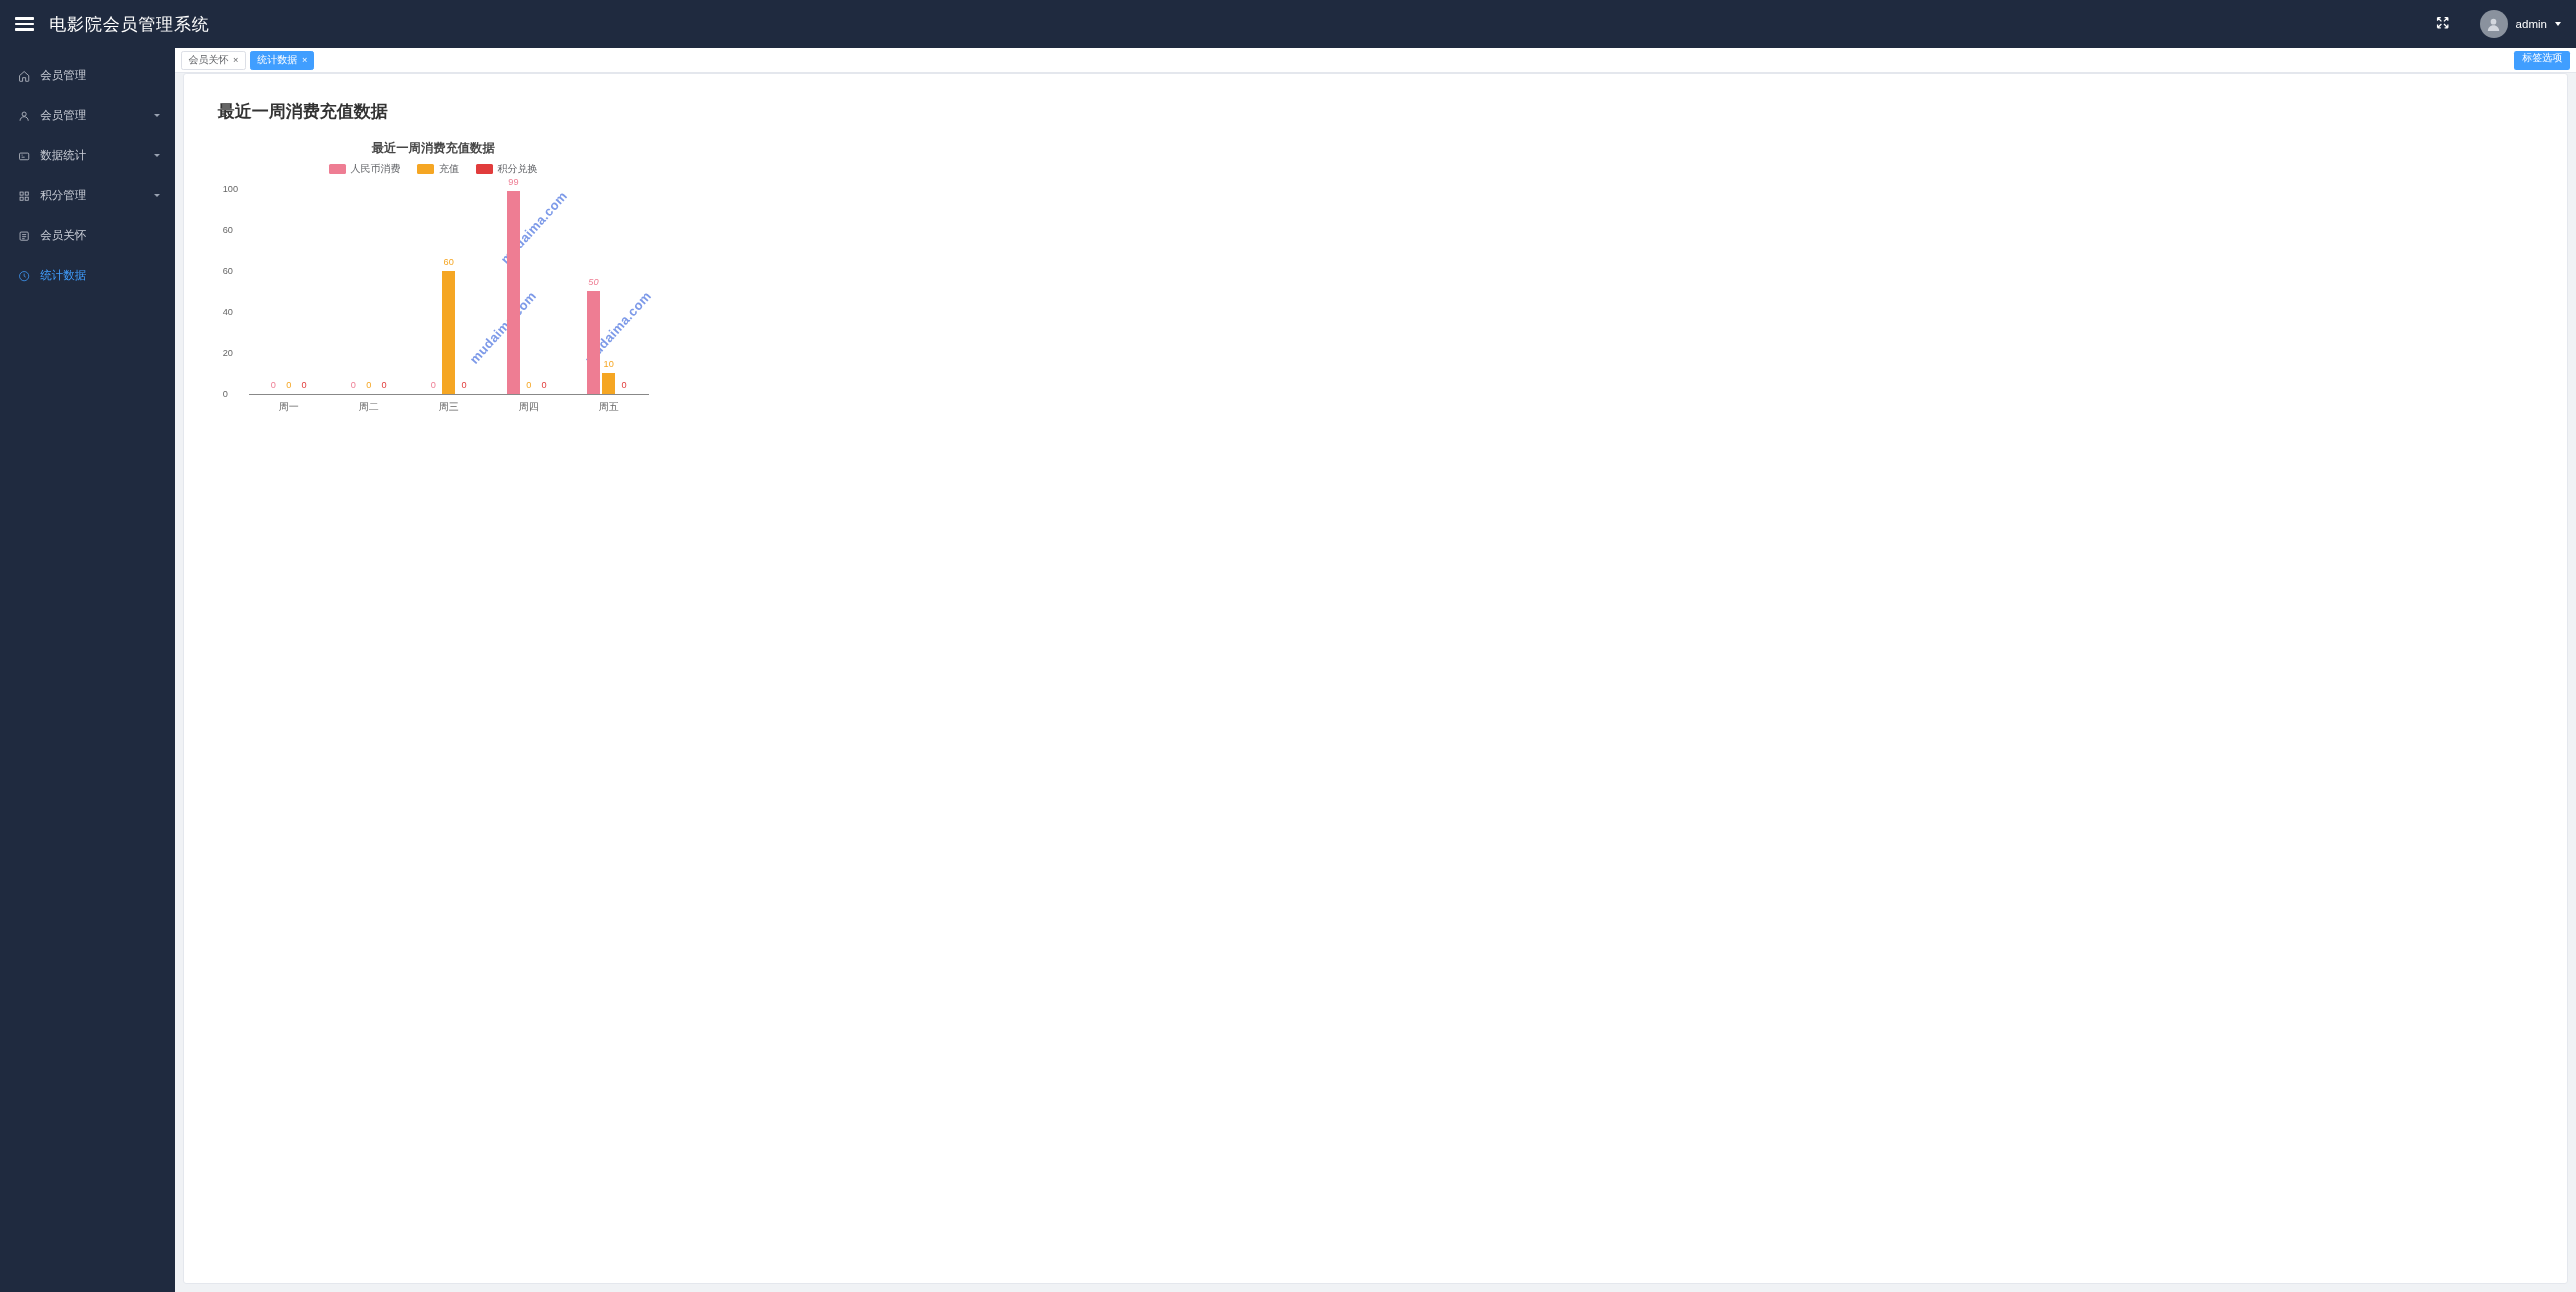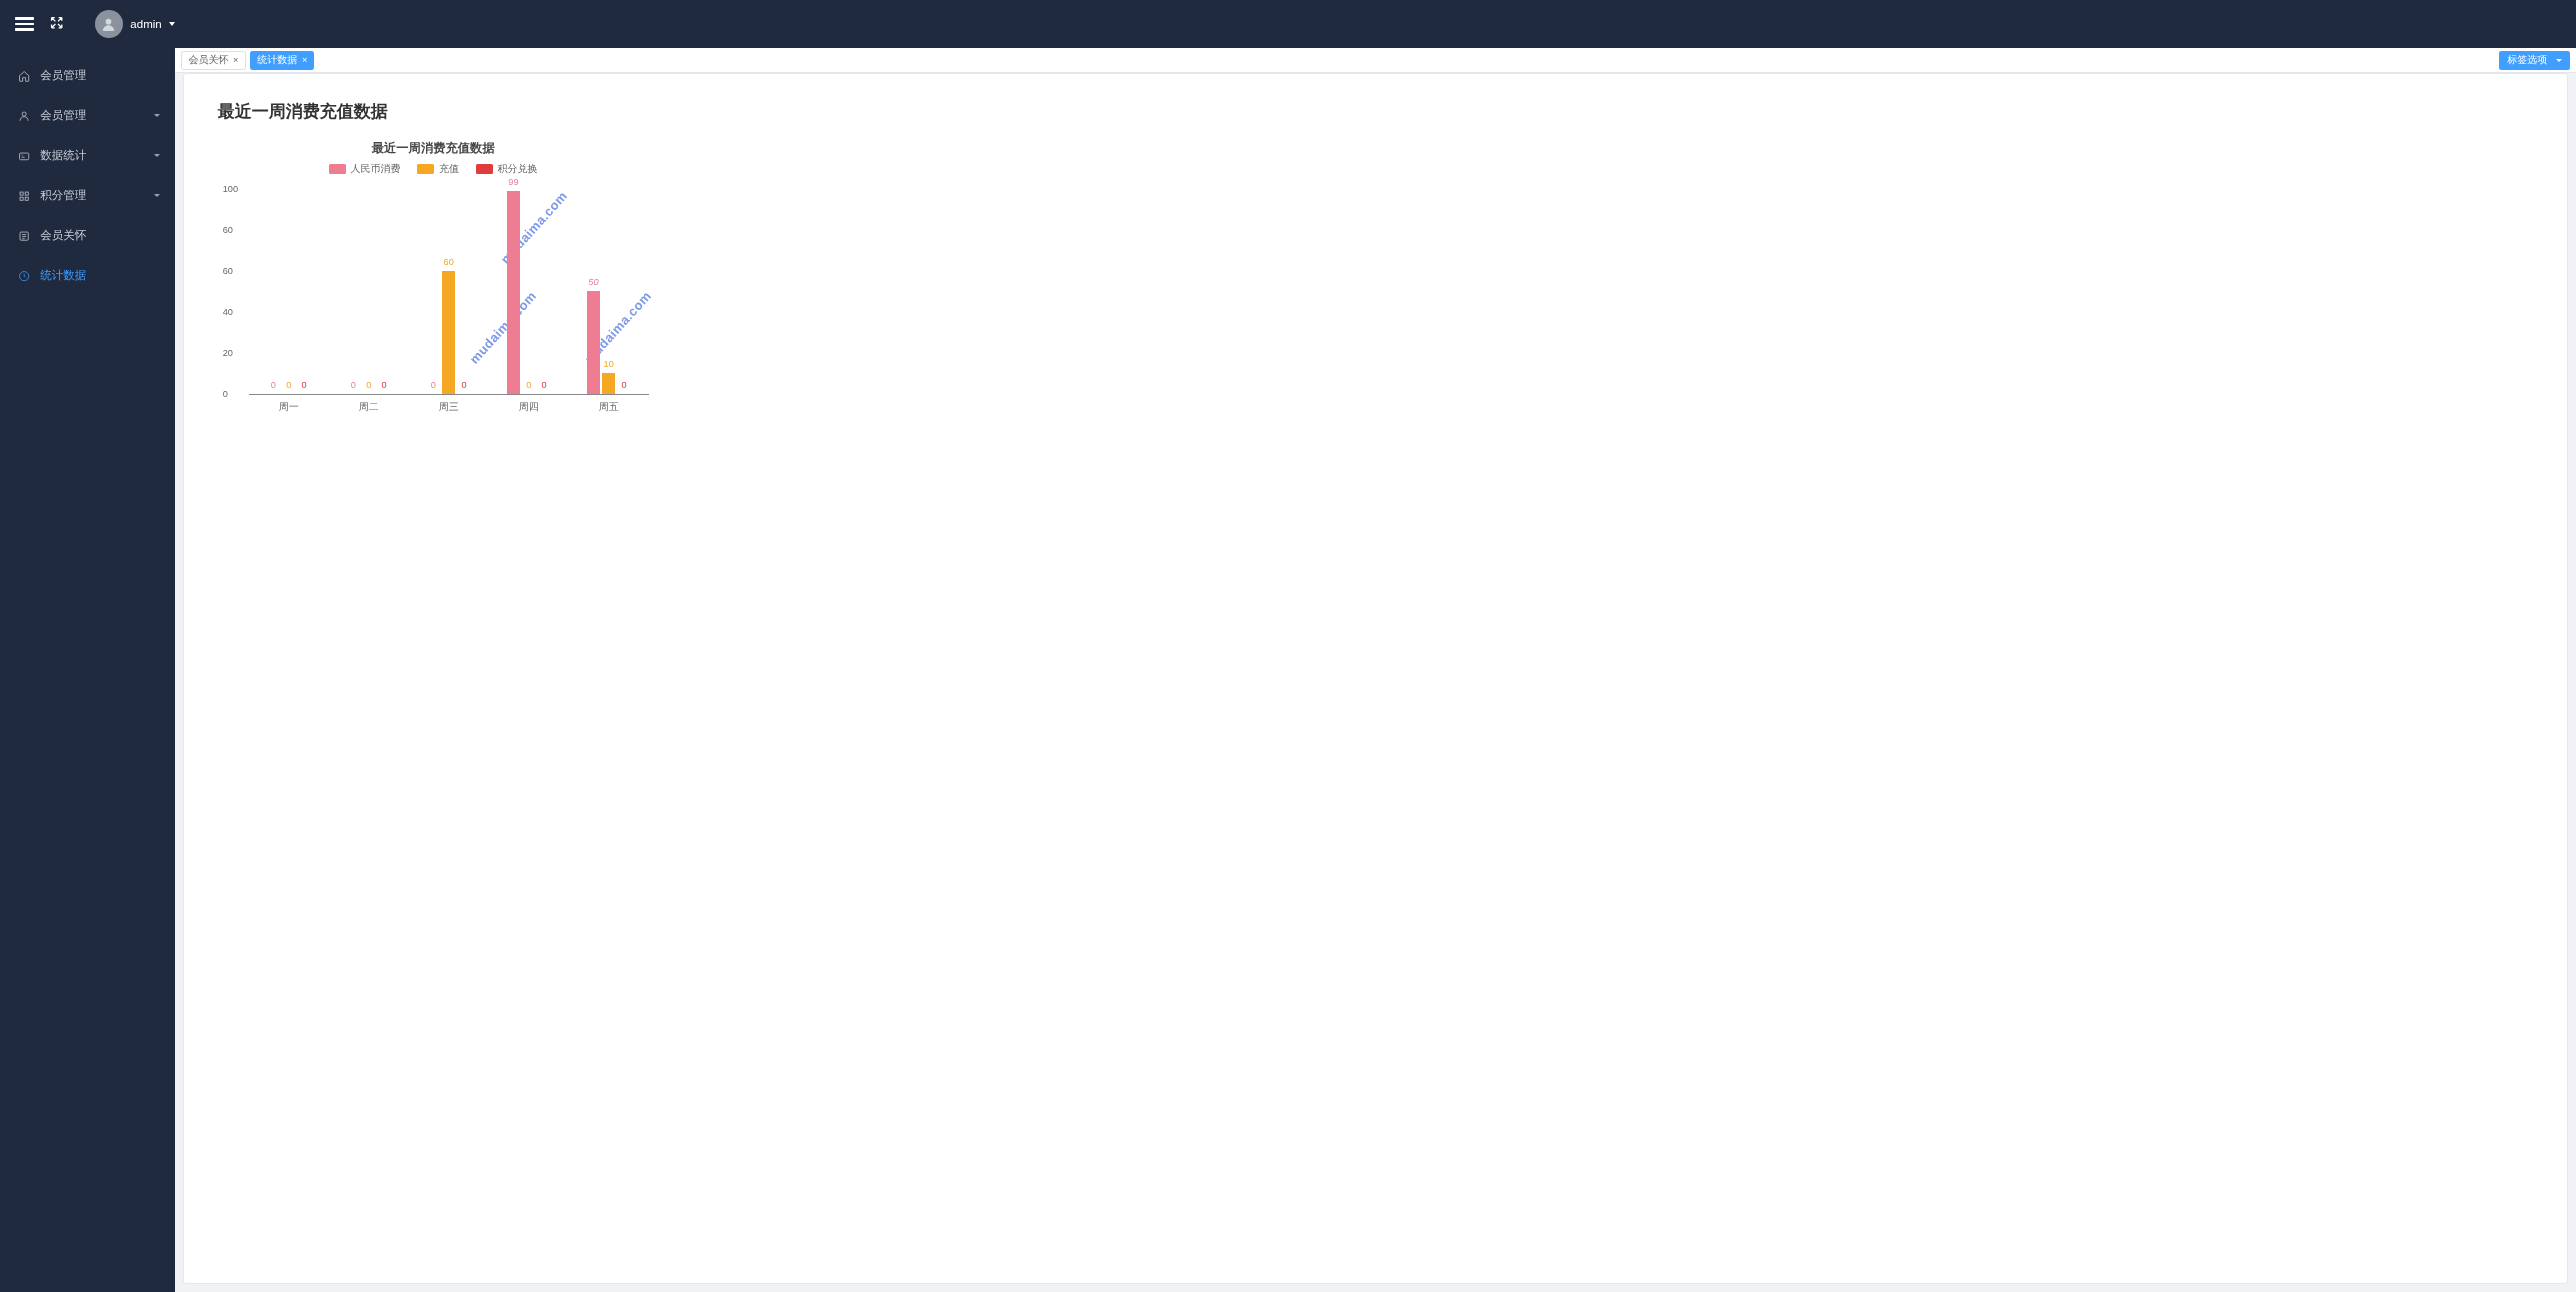--- a/index.html
+++ b/index.html
@@ -29,21 +29,21 @@
     .nav-item.active .icon svg{ stroke:#409eff; }
     .nav-item .expand { position:absolute; right:15.4px; width:0;height:0;border-left:3.1px solid transparent;border-right:3.1px solid transparent;border-top:3.8px solid #99a2b2; }
 
     
     .main { flex:1; display:flex; flex-direction:column; min-width:0; background:#f0f2f5; }
     .tabbar { height:25.4px; background:#fff; border-bottom:0.8px solid #e4e7ed; display:flex; align-items:stretch; padding:0 6.2px; gap:4.6px; }
     .tab { display:flex; align-items:center; border:0.8px solid #dcdfe6; border-radius:2.3px; padding:0 6.2px; font-size:10px; height:18.5px; margin-top:3.1px; cursor:pointer; gap:4.6px; color:#606266; }
     .tab.active { background:#409eff; color:#fff; border-color:#409eff; }
     .tab .close { font-size:9.2px; }
     .tabbar .spacer { flex:1; }
-    .tab-options { background:#409eff;color:#fff;border:none;border-radius:2.3px;padding:0 7.7px;font-size:10px;height:18.5px;margin-top:3.1px;cursor:pointer;display:flex;align-items:center;gap:9px; }
+    .tab-options { background:#409eff;color:#fff;border:none;border-radius:2.3px;padding:0 7.7px;font-size:10px;height:18.5px;margin-top:3.1px;cursor:pointer;display:flex;align-items:center;gap:9px;flex-direction:column; }
     .tab-options .caret { width:0;height:0;border-left:3.1px solid transparent;border-right:3.1px solid transparent;border-top:3.8px solid #fff; }
 
     .panel-title { height:32px; display:flex; align-items:center; padding:0 10.8px; color:#555; font-size:11.5px; gap:4.6px; background:#f0f2f5; }
     .panel-title svg{ width:12.3px;height:12.3px;stroke:#777;fill:none;stroke-width:1.6; }
 
     .content { flex:1; margin:0 7.7px 7.7px 7.7px; background:#fff; border:0.8px solid #e4e7ed; border-radius:3.1px; padding:26px 34px; overflow:auto; }
     .section-title { font-size:17px; font-weight:600; color:#333; margin-bottom:17px; }
 
     
     .chart-wrap{ width:431px; }
@@ -63,20 +63,21 @@
   </style>
 </head>
 <body>
 
 <div class="header">
   <div class="hamburger">
     <span></span>
       <span></span>
       <span></span>
   </div>
+  <div class="title">电影院会员管理系统</div>
   <div class="tools">
     <div>
       <svg class="fullscreen-icon" viewBox="0 0 24 24" fill="none" stroke="#fff" stroke-width="2">
         <path d="M4 4l6 6M4 4v5M4 4h5M20 20l-6-6M20 20v-5M20 20h-5M20 4l-6 6M20 4v5M20 4h-5M4 20l6-6M4 20v-5M4 20h5"></path>
       </svg>
     </div>
     <div class="user">
       <div class="avatar">
         <svg viewBox="0 0 24 24">
             <circle cx="12" cy="8" r="4"></circle>

